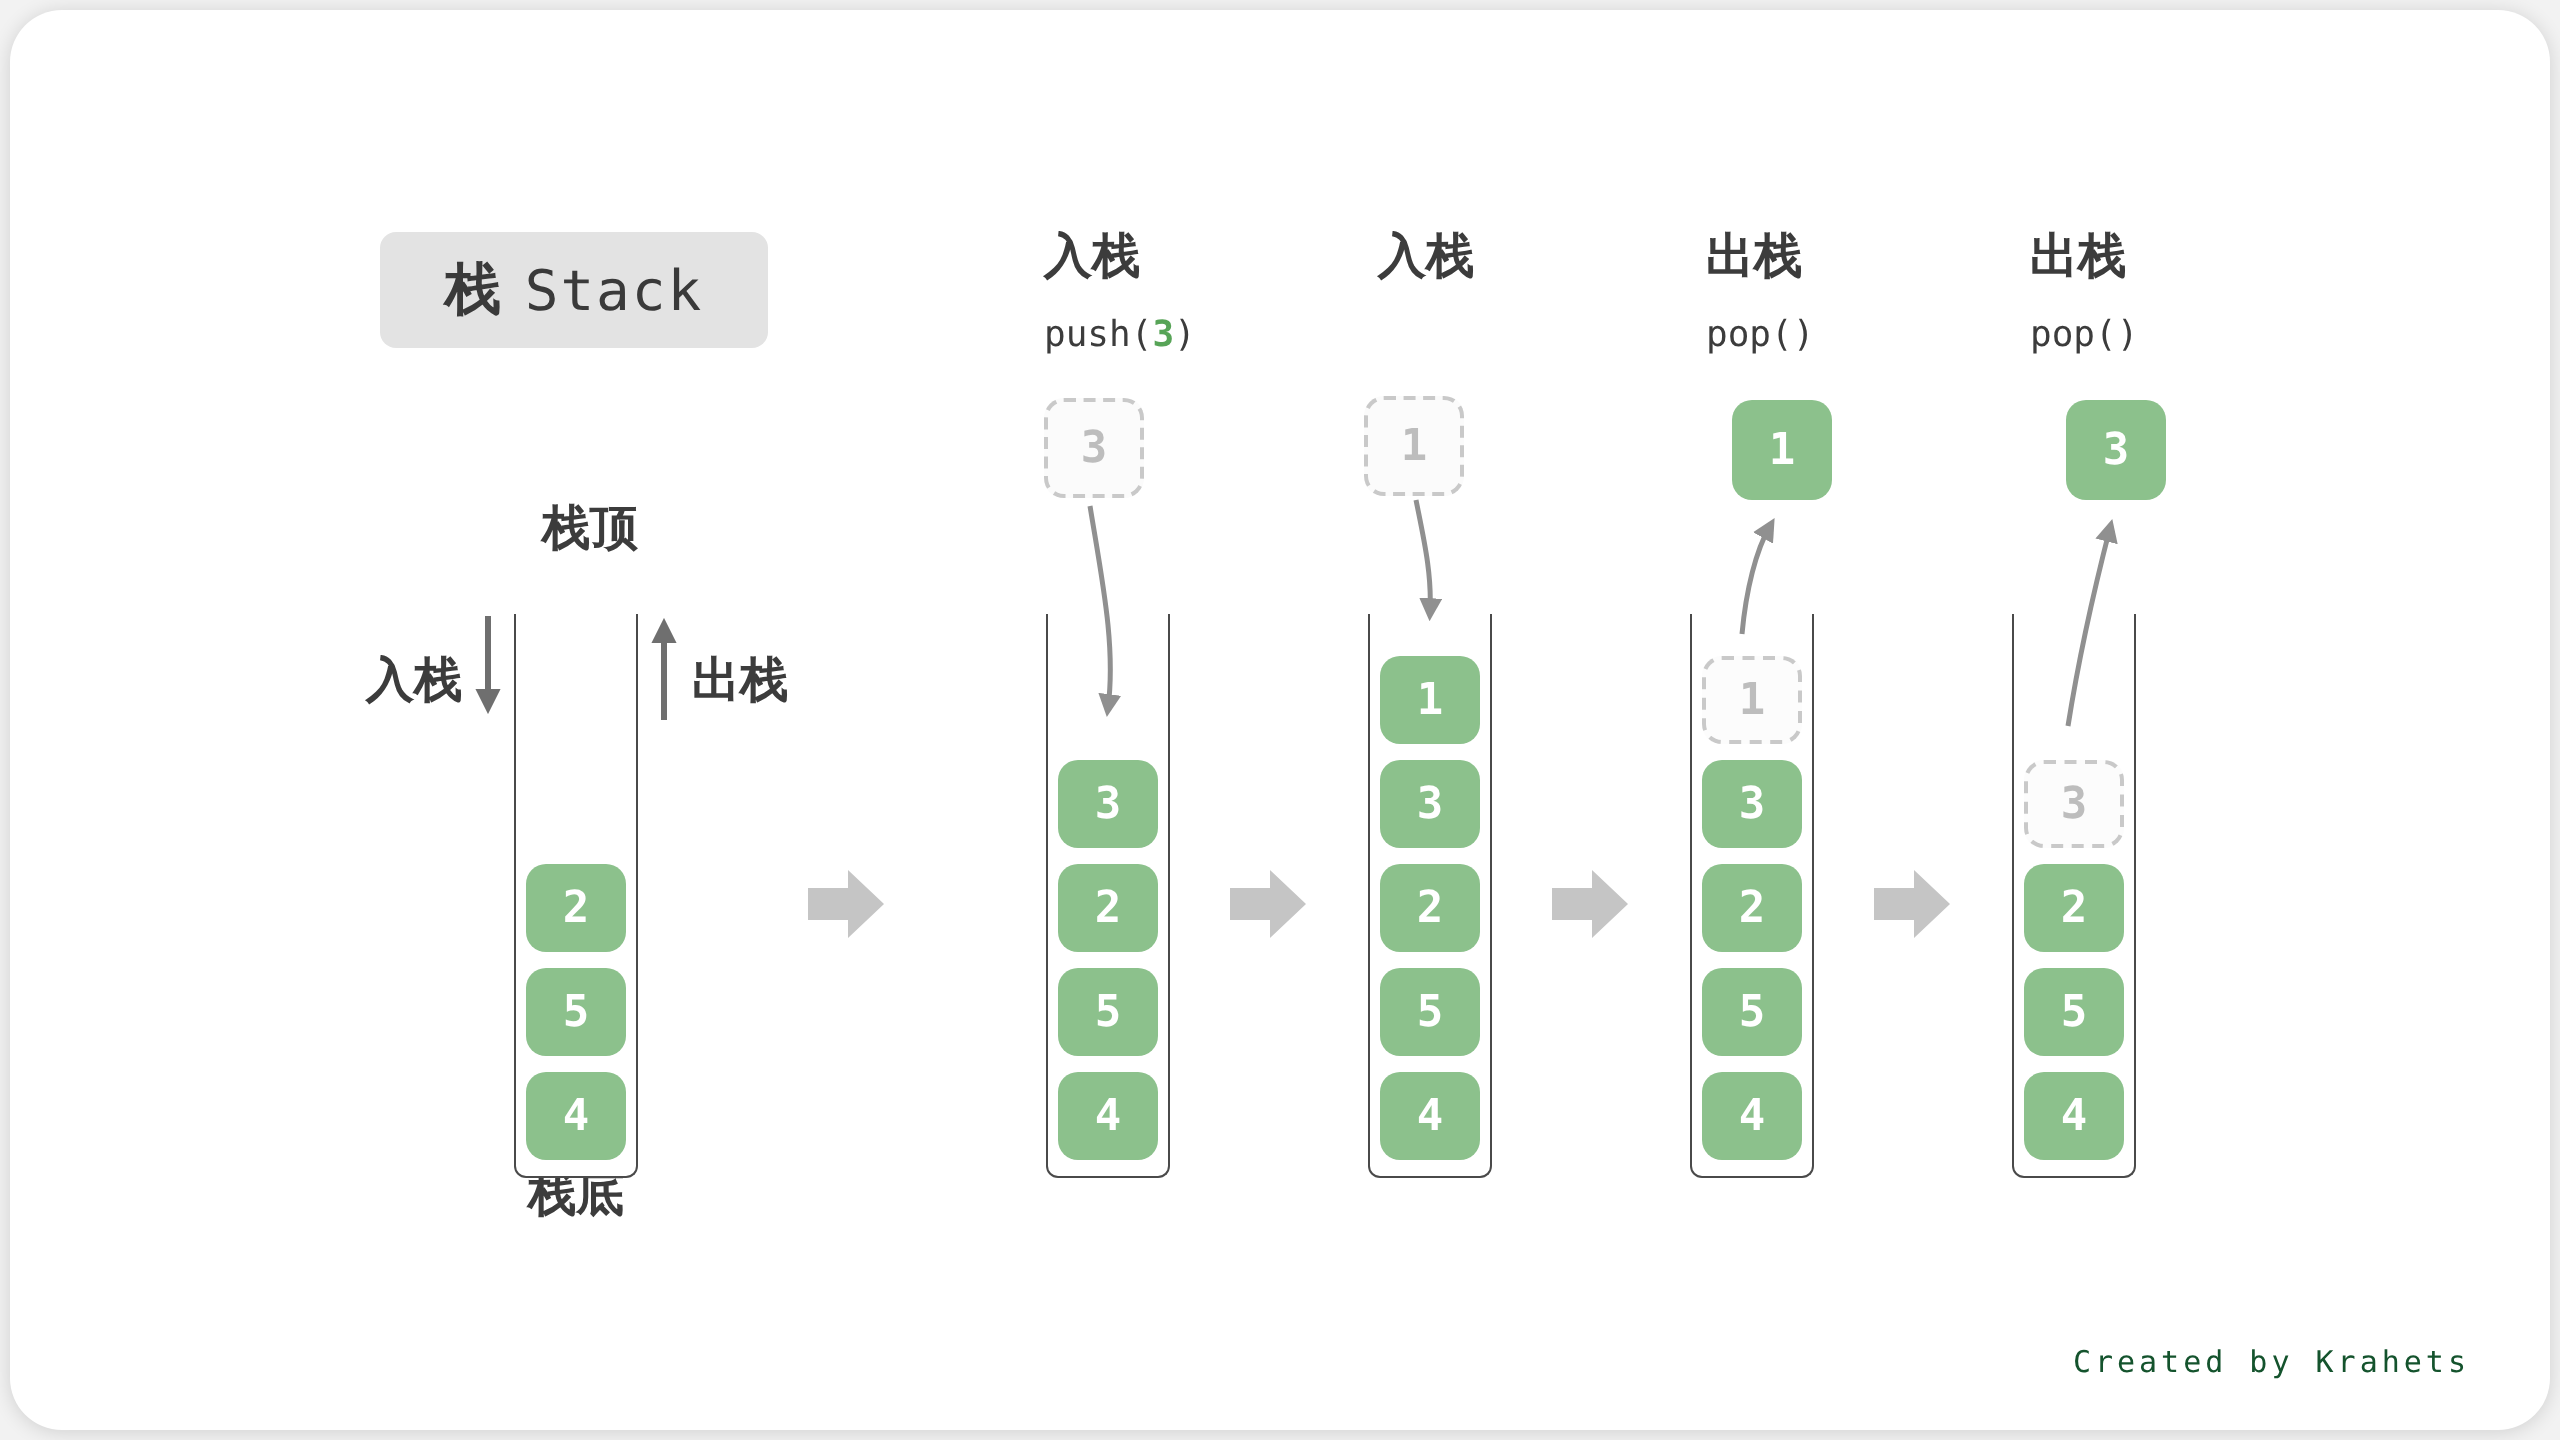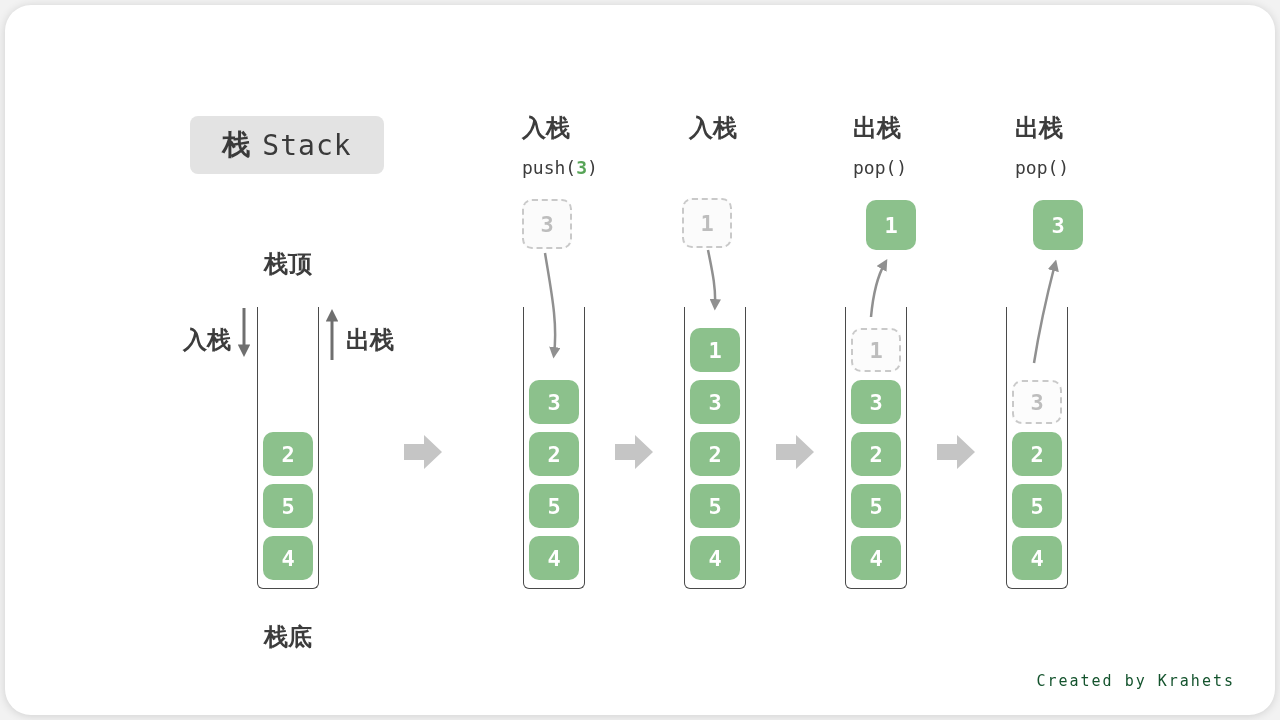--- a/index.html
+++ b/index.html
@@ -30,22 +30,22 @@
   }
   .title-box .zh { font-weight: bold; font-family: "DejaVu Sans", sans-serif; }
   .title-box .en { font-family: "DejaVu Sans Mono", monospace; margin-left: 12px; letter-spacing: 1px; }
 
   .op-label { position: absolute; top: 104px; line-height: 39px; }
   .op-name { font-size: 24px; font-weight: bold; color: #3c3c3c; }
   .op-code { font-size: 18px; color: #3c3c3c; font-family: "DejaVu Sans Mono", monospace; }
   .op-code .arg { color: #57a457; font-weight: bold; }
 
   .side-label { position: absolute; font-size: 24px; font-weight: bold; color: #3c3c3c; }
-  .lbl-top    { left: 252px; top: 243px; width: 62px; text-align: center; }
-  .lbl-bottom { left: 252px; top: 616px; width: 62px; text-align: center; }
+  .lbl-top    { left: 252px; top: 243px; width: 62px; text-align: right; }
+  .lbl-bottom { left: 252px; top: 576px; width: 62px; text-align: center; }
   .lbl-push   { left: 178px; top: 319px; }
   .lbl-pop    { left: 341px; top: 319px; }
 
   .stack {
     position: absolute;
     top: 302px;
     width: 62px; height: 282px;
     border: 1.5px solid #4a4a4a;
     border-top: none;
     border-radius: 0 0 6px 6px;

